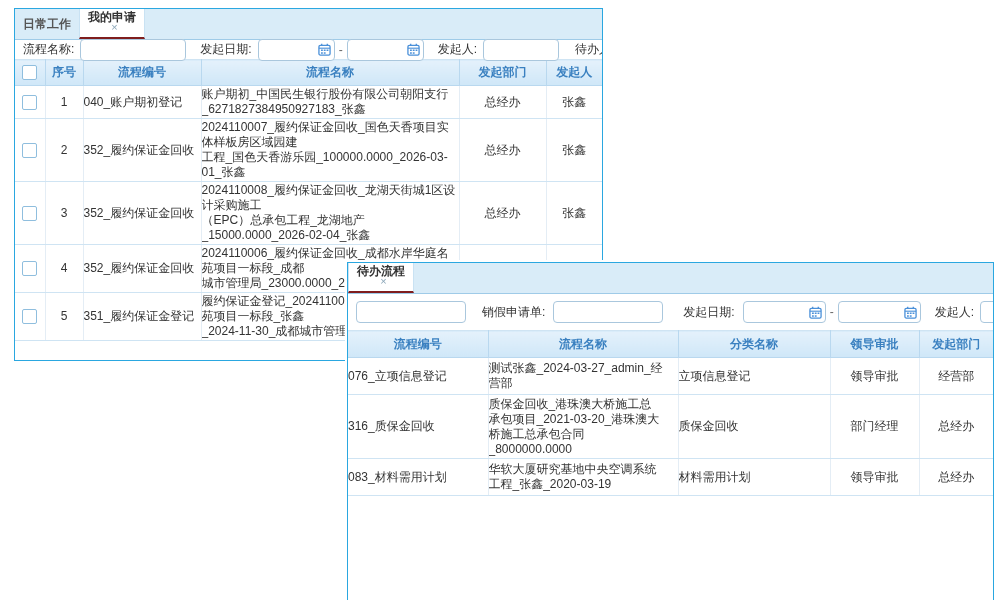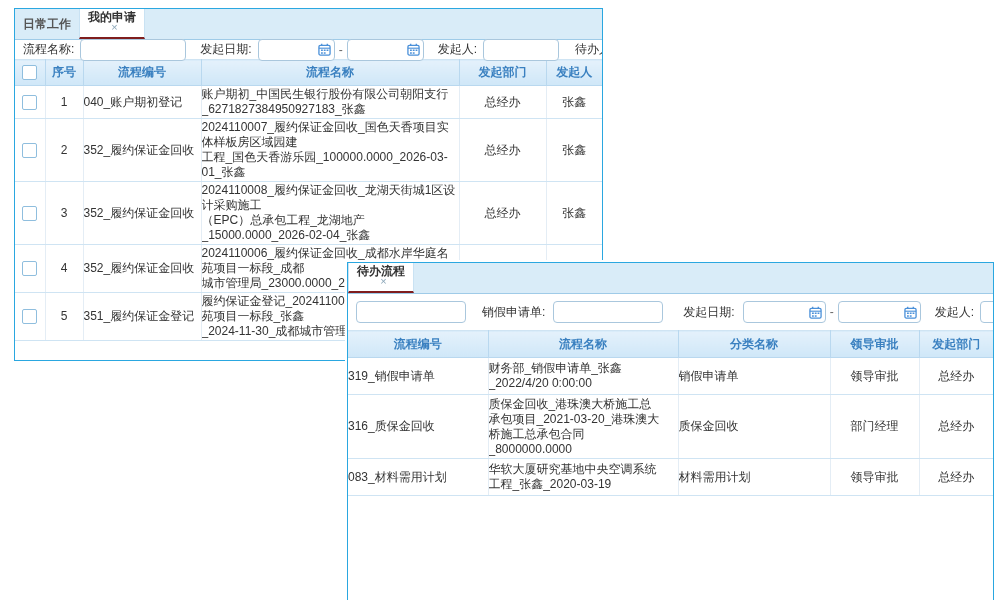--- a/index.html
+++ b/index.html
@@ -243,30 +243,30 @@
       <tr>
         <th>流程编号</th>
         <th>流程名称</th>
         <th>分类名称</th>
         <th>领导审批</th>
         <th>发起部门</th>
       </tr>
     </thead>
     <tbody>
 
-
-
-        <tr>
-          <td>319_销假申请单</td>
-          <td class="name-cell">财务部_销假申请单_张鑫
-_2022/4/20 0:00:00</td>
-          <td>销假申请单</td>
+        <tr>
+          <td>076_立项信息登记</td>
+          <td class="name-cell">测试张鑫_2024-03-27_admin_经
+营部</td>
+          <td>立项信息登记</td>
           <td class="c">领导审批</td>
-          <td class="c">总经办</td>
-        </tr>
+          <td class="c">经营部</td>
+        </tr>
+
+
 
 
         <tr class="tall">
           <td>316_质保金回收</td>
           <td class="name-cell">质保金回收_港珠澳大桥施工总
 承包项目_2021-03-20_港珠澳大
 桥施工总承包合同
 _8000000.0000</td>
           <td>质保金回收</td>
           <td class="c">部门经理</td>

